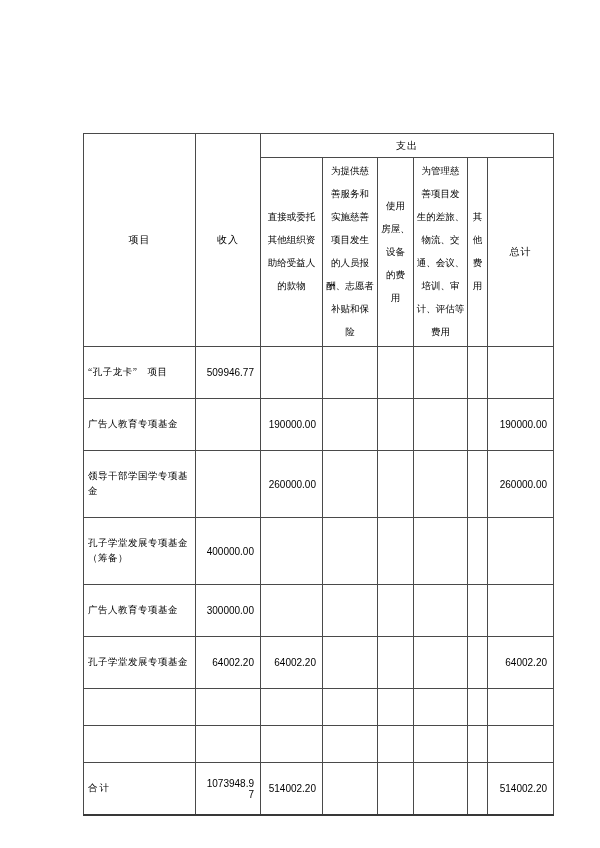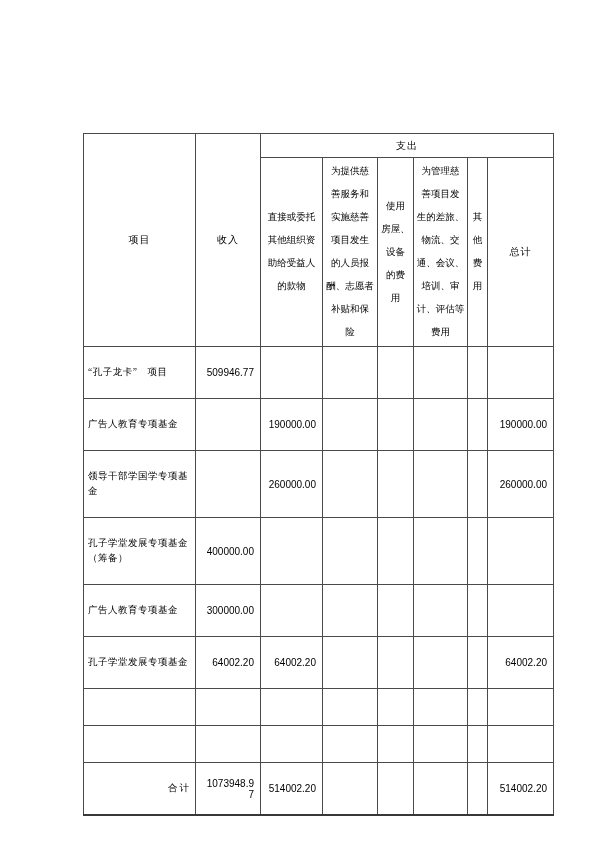--- a/index.html
+++ b/index.html
@@ -44,21 +44,21 @@
   td.hdr-tall { line-height: 23px; font-size: 9.5px; }
   td.label {
     text-align: left; padding: 18px 4px;
     white-space: pre-line; line-height: 15px; letter-spacing: 0.5px;
   }
   td.num {
     text-align: right; padding: 0 6px;
     font-family: "Liberation Sans", "DejaVu Sans", sans-serif;
     font-size: 10px;
   }
-  tr.total-row td.label { text-align: right; letter-spacing: 2px; }
+  tr.total-row td.label { text-align: left; letter-spacing: 2px; }
 </style>
 </head>
 <body>
 
 <div class="page">
 
 
   <table class="main">
     <colgroup>
       <col style="width:112px">

